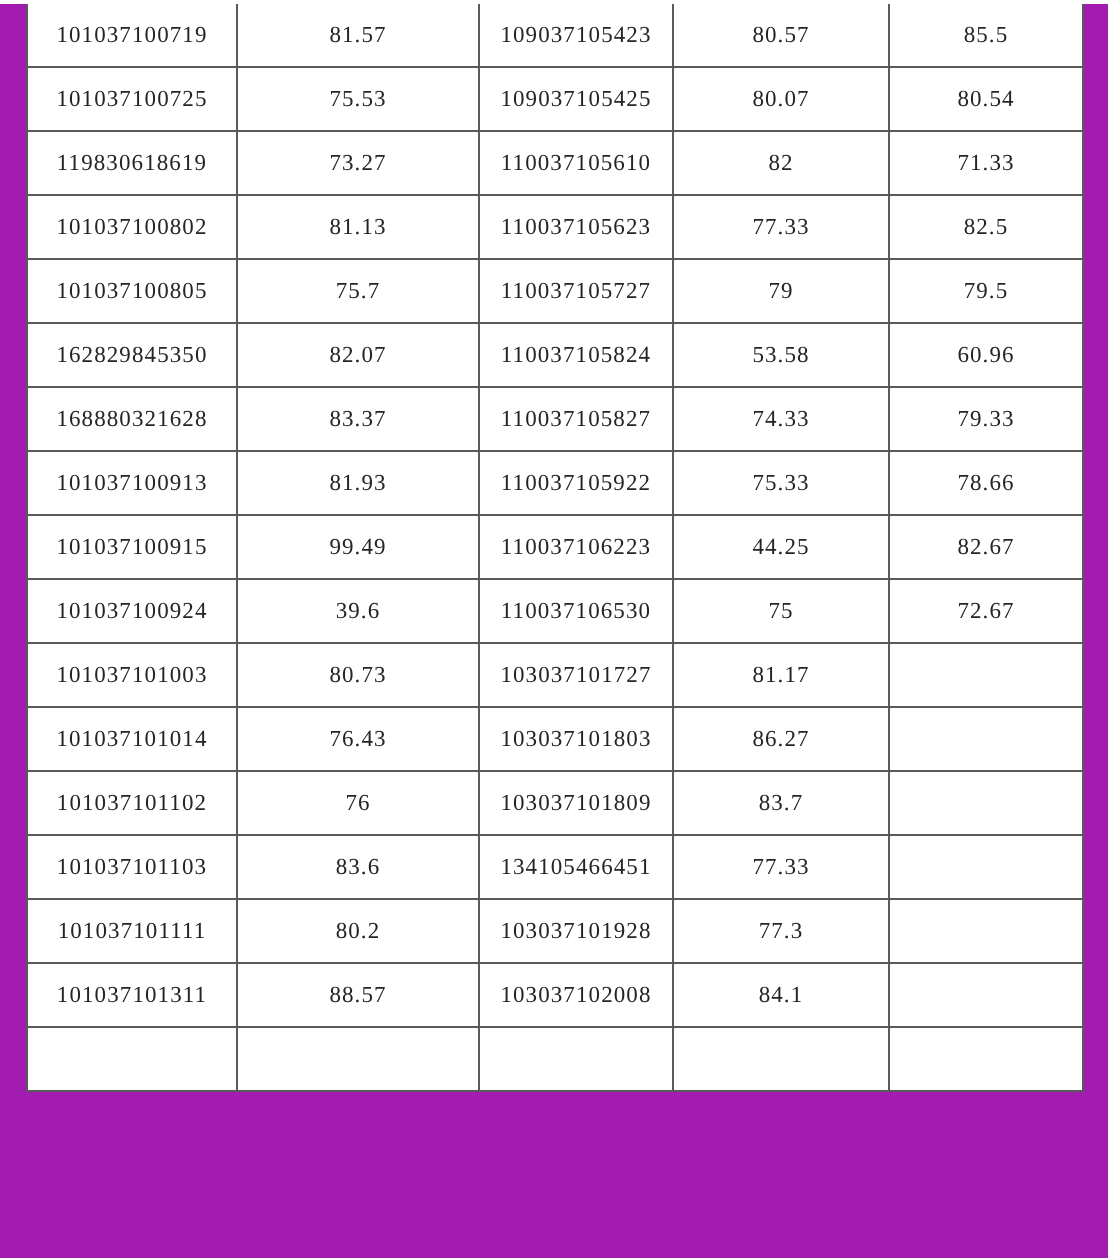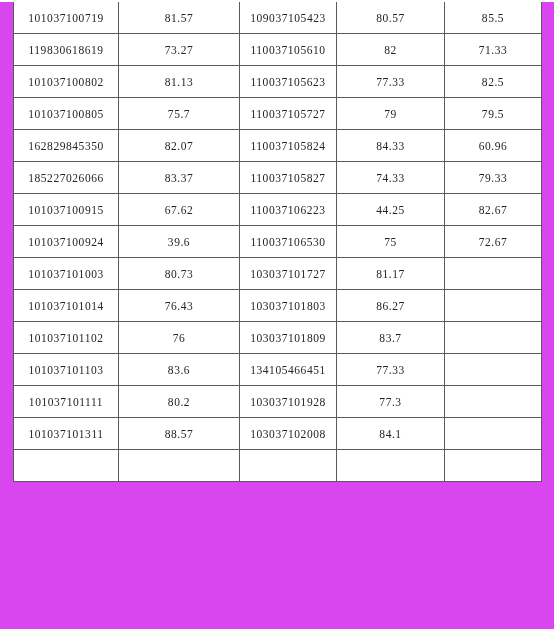--- a/index.html
+++ b/index.html
@@ -11,21 +11,21 @@
   body {
     width: 554px;
     height: 629px;
     overflow: hidden;
     font-family: "Liberation Serif", "DejaVu Serif", serif;
   }
   #page {
     position: relative;
     width: 554px;
     height: 629px;
-    background: #d946ef;
+    background: #a21caf;
     overflow: hidden;
   }
   
   #table-wrap {
     position: absolute;
     left: 13px;
     top: -31px;      
     width: 528px;
   }
   table.data-table {
@@ -99,20 +99,27 @@
             <td>75.07</td>
           </tr>
           <tr>
             <td>101037100719</td>
             <td>81.57</td>
             <td>109037105423</td>
             <td>80.57</td>
             <td>85.5</td>
           </tr>
           <tr>
+            <td>101037100725</td>
+            <td>75.53</td>
+            <td>109037105425</td>
+            <td>80.07</td>
+            <td>80.54</td>
+          </tr>
+          <tr>
             <td>119830618619</td>
             <td>73.27</td>
             <td>110037105610</td>
             <td>82</td>
             <td>71.33</td>
           </tr>
           <tr>
             <td>101037100802</td>
             <td>81.13</td>
             <td>110037105623</td>
@@ -123,33 +130,40 @@
             <td>101037100805</td>
             <td>75.7</td>
             <td>110037105727</td>
             <td>79</td>
             <td>79.5</td>
           </tr>
           <tr>
             <td>162829845350</td>
             <td>82.07</td>
             <td>110037105824</td>
-            <td>84.33</td>
+            <td>53.58</td>
             <td>60.96</td>
           </tr>
           <tr>
-            <td>185227026066</td>
+            <td>168880321628</td>
             <td>83.37</td>
             <td>110037105827</td>
             <td>74.33</td>
             <td>79.33</td>
           </tr>
           <tr>
+            <td>101037100913</td>
+            <td>81.93</td>
+            <td>110037105922</td>
+            <td>75.33</td>
+            <td>78.66</td>
+          </tr>
+          <tr>
             <td>101037100915</td>
-            <td>67.62</td>
+            <td>99.49</td>
             <td>110037106223</td>
             <td>44.25</td>
             <td>82.67</td>
           </tr>
           <tr>
             <td>101037100924</td>
             <td>39.6</td>
             <td>110037106530</td>
             <td>75</td>
             <td>72.67</td>

